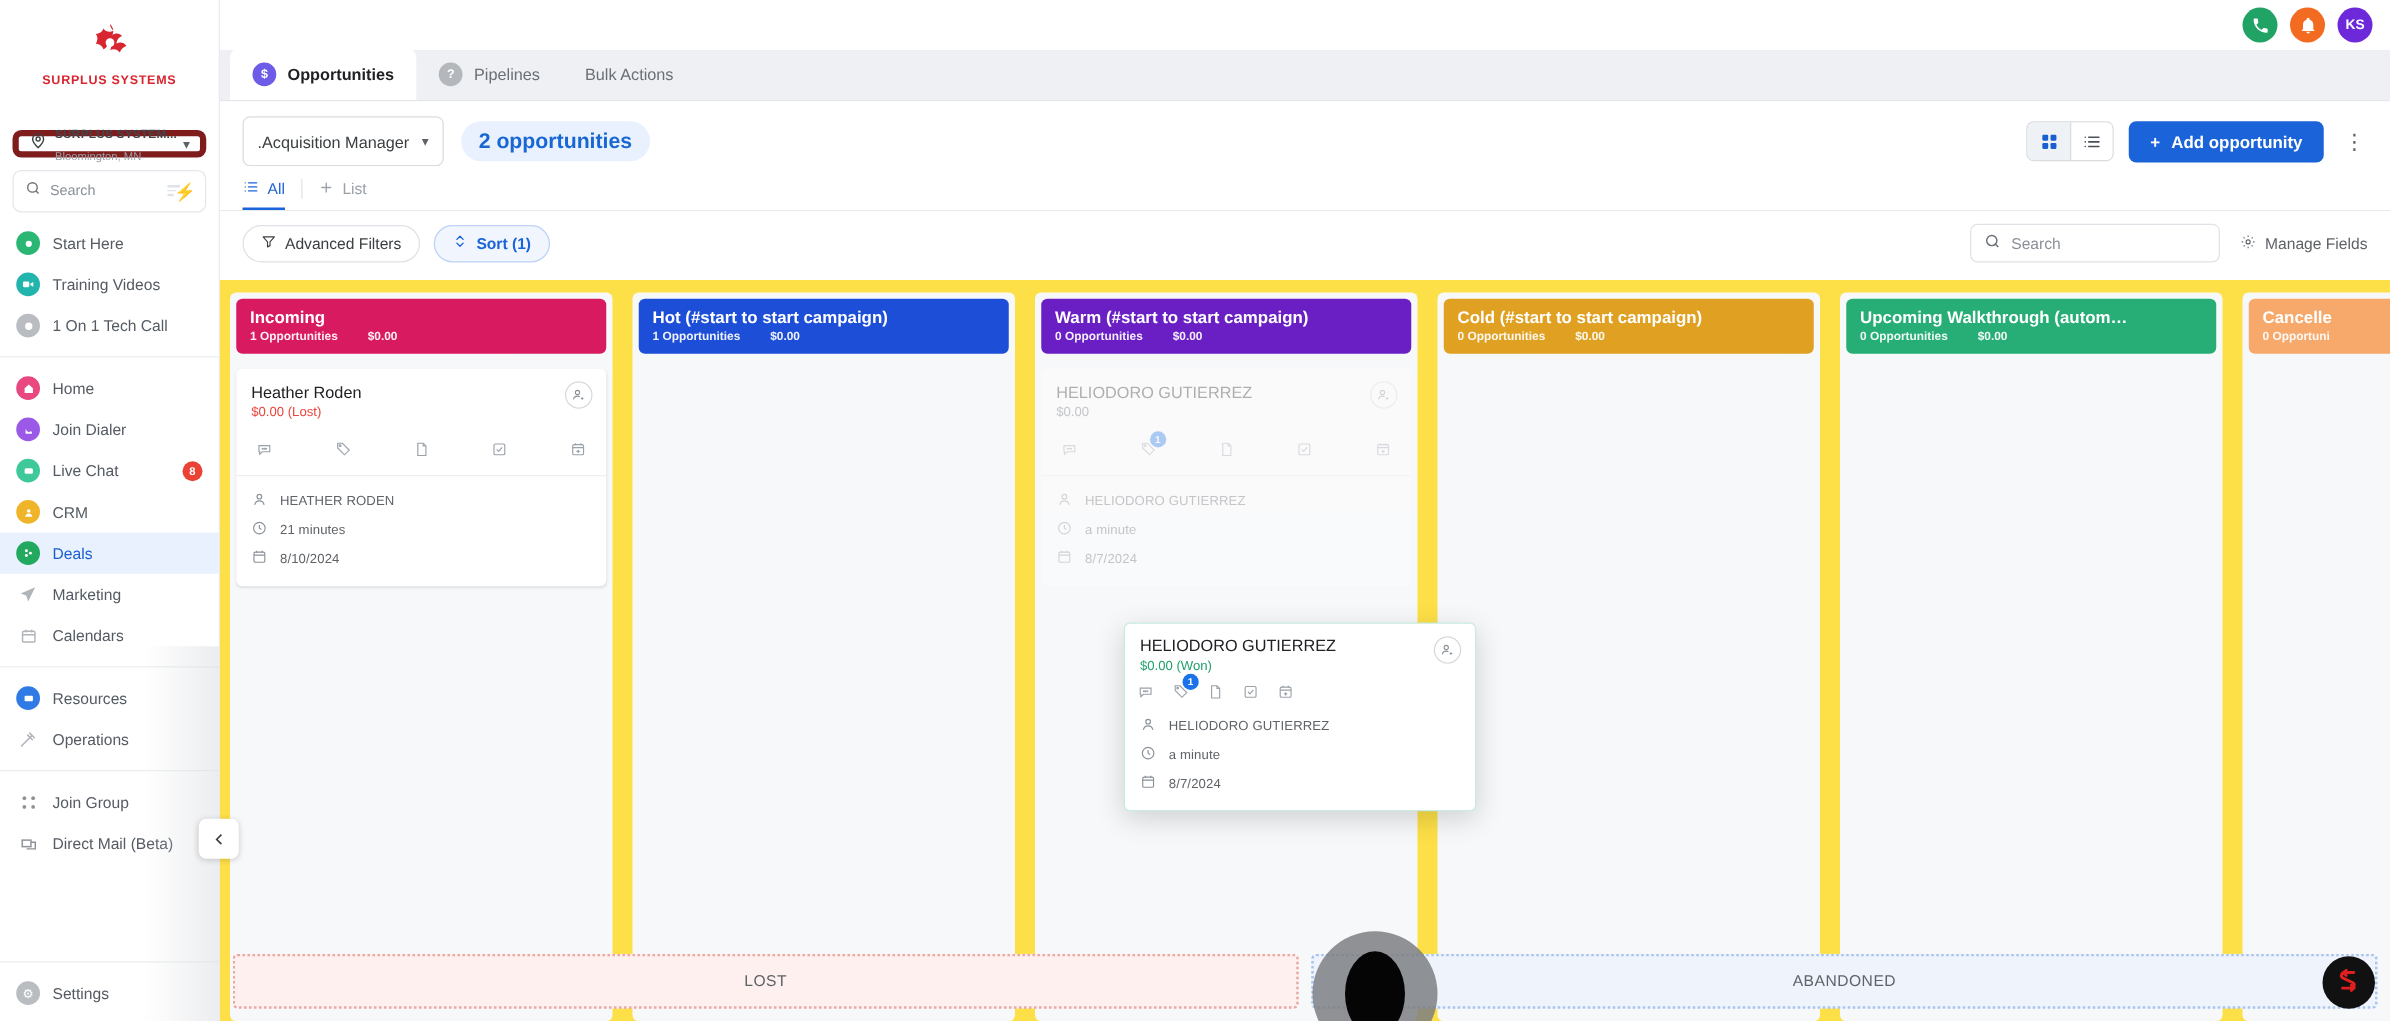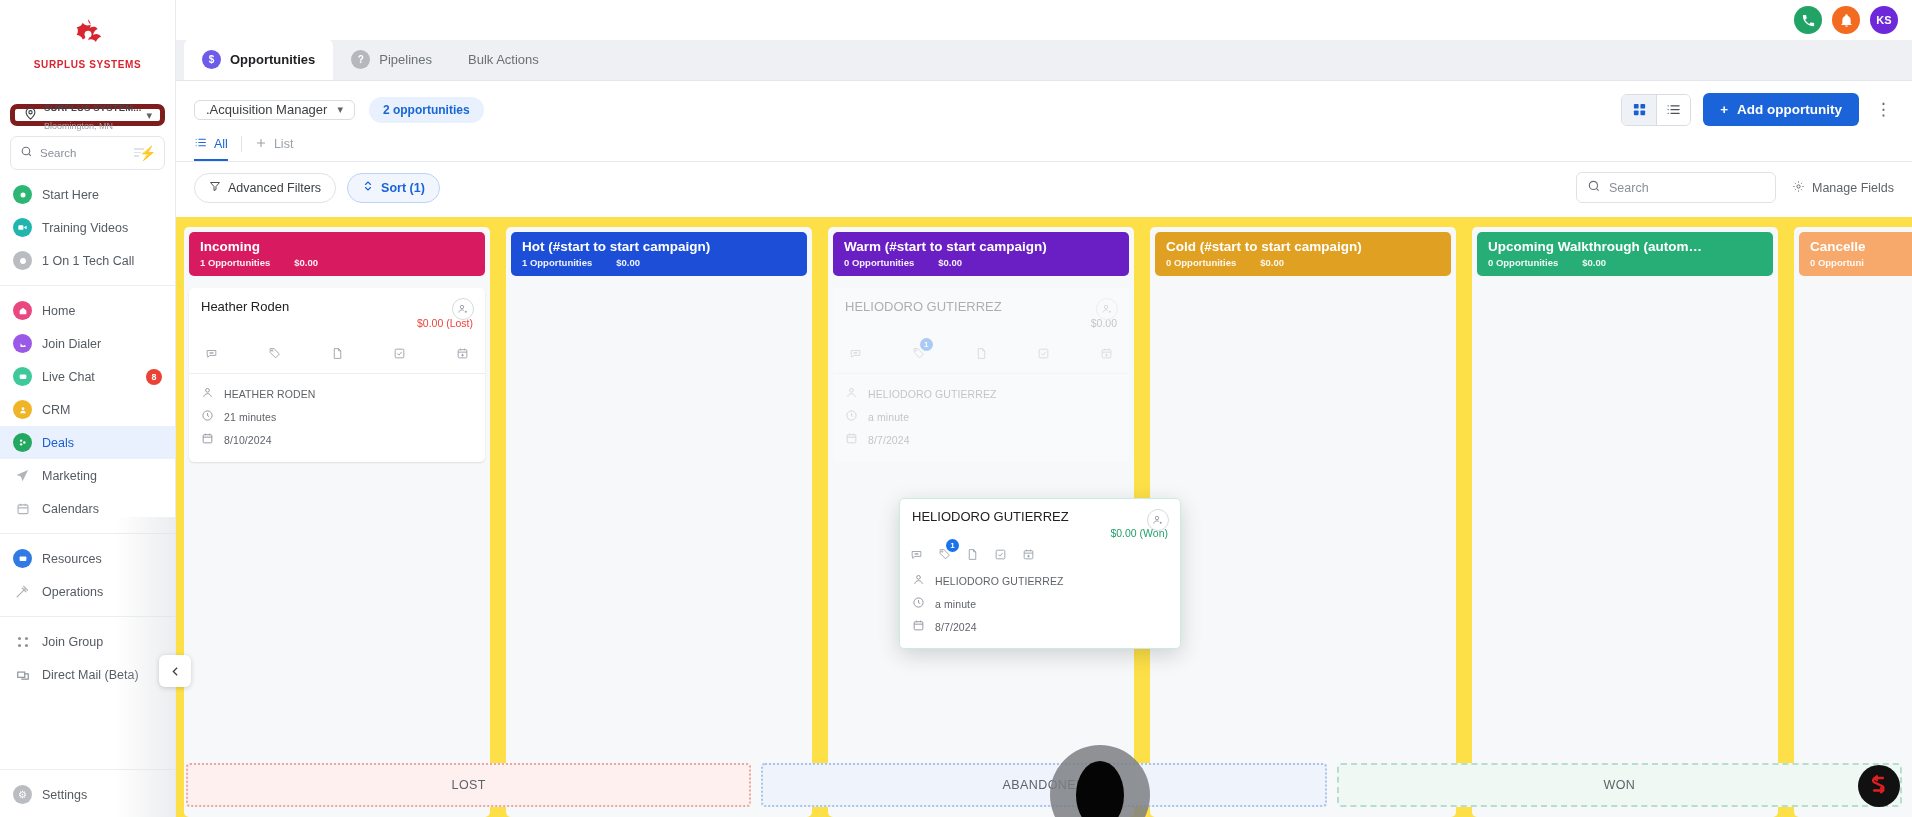--- a/index.html
+++ b/index.html
@@ -98,26 +98,26 @@
     border-radius: 7px 7px 0 0;
   }
   .tab.active { background: #fff; color: #202124; font-weight: 700; }
   .tab-ic { width: 19px; height: 19px; border-radius: 50%; display: flex;
             align-items: center; justify-content: center; font-size: 11px; color: #fff; }
   .tab-ic.purple { background: #6c5ce7; }
   .tab-ic.grey { background: #b4b8bd; }
 
   .ctrlbar { background: #fff; padding: 12px 16px 0 18px; display: flex; align-items: center; }
   .pipeline-sel {
-    height: 20px; border: 1px solid #dadce0; border-radius: 6px; display: flex;
+    height: 40px; border: 1px solid #dadce0; border-radius: 6px; display: flex;
     align-items: center; gap: 10px; padding: 0 11px; font-size: 13px; color: #3c4043;
     cursor: pointer; background: #fff;
   }
   .opp-count {
-    margin-left: 14px; background: #e9f0fe; color: #1967d2; font-size: 12px;
+    margin-left: 14px; background: #e9f0fe; color: #1967d2; font-size: 17px;
     font-weight: 700; border-radius: 16px; padding: 6px 14px;
   }
   .ctrl-right { margin-left: auto; display: flex; align-items: center; gap: 12px; }
   .viewtoggle { display: flex; border: 1px solid #dadce0; border-radius: 6px; overflow: hidden; height: 32px; }
   .vt { width: 34px; height: 100%; display: flex; align-items: center; justify-content: center;
         color: #4a5059; cursor: pointer; background: #fff; }
   .vt.active { background: #eef2f7; color: #1a5fd0; }
   .vt + .vt { border-left: 1px solid #dadce0; }
   .btn-add {
     height: 33px; background: #1a63d8; color: #fff; border-radius: 6px; border: 0;
@@ -161,21 +161,21 @@
   }
   .col-title { font-size: 13.5px; font-weight: 700; white-space: nowrap; overflow: hidden; text-overflow: ellipsis; }
   .col-meta { font-size: 9.5px; font-weight: 700; margin-top: 3px; opacity: .93; display: flex; gap: 24px; }
 
   .card {
     background: #fff; border-radius: 5px; margin-top: 12px;
     box-shadow: 0 1px 2px rgba(0,0,0,.10); overflow: hidden;
   }
   .card-top { padding: 11px 12px 0; position: relative; }
   .card-name { font-size: 13px; color: #202124; font-weight: 400; padding-right: 34px; }
-  .card-val { font-size: 10.5px; margin-top: 3px; text-align: right; }
+  .card-val { font-size: 10.5px; margin-top: 3px; }
   .card-val .amt { color: #5f6368; }
   .card-val.lost .amt, .card-val.lost .st { color: #e8453c; }
   .card-val.won .amt, .card-val.won .st { color: #22a06b; }
   .card-av {
     position: absolute; right: 11px; top: 10px; width: 22px; height: 22px;
     border-radius: 50%; border: 1px solid #d7dadd; display: flex;
     align-items: center; justify-content: center; color: #8b9199;
   }
   .card-icons {
     display: flex; justify-content: space-between; padding: 17px 16px 9px;
@@ -827,23 +827,20 @@
 
     <div class="tooltip">Date Created</div>
 
     <div class="dropzones" id="dropzones">
         <div class="dz lost">
           <span>LOST</span>
         </div>
         <div class="dz aband">
           <span>ABANDONED</span>
         </div>
-        <div class="dz won">
-          <span>WON</span>
-        </div>
       </div>
 
     <div class="cursor-blob">
       <div class="outer"></div>
         <div class="inner"></div>
     </div>
 
     <div class="fab">
       <svg width="24" height="24" viewBox="0 0 24 24" fill="none" stroke="#e02020" stroke-width="2.3" stroke-linecap="round" stroke-linejoin="round">
         <path d="M16 4H9c-3 0-4 3-1.5 4.5L15 12c2.5 1.5 1.5 4.5-1.5 4.5H7"></path>

